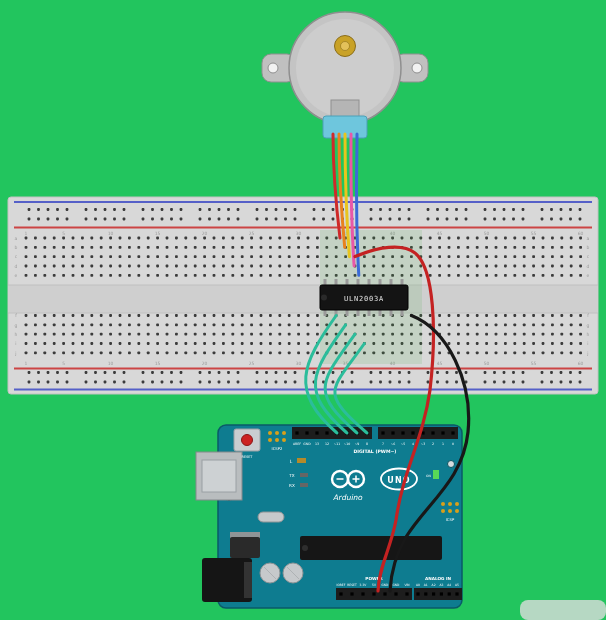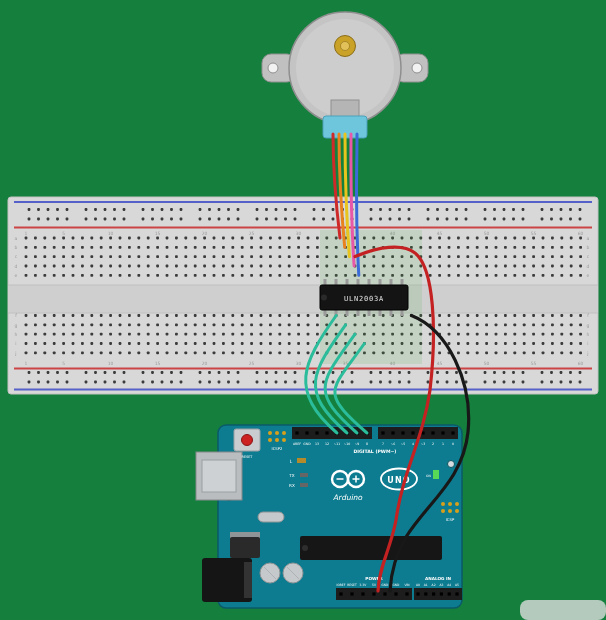--- a/index.html
+++ b/index.html
@@ -1,16 +1,16 @@
 <!DOCTYPE html>
 <html><head>
 <meta charset="utf-8">
 <style>
   html,body{margin:0;padding:0;background:#ffffff;}
-  .stage{position:relative;width:606px;height:620px;background:#15803d;overflow:hidden;}
+  .stage{position:relative;width:606px;height:620px;background:#22c55e;overflow:hidden;}
   svg{display:block;}
   svg text{font-family:"DejaVu Sans",sans-serif;}
   .mono{font-family:"DejaVu Sans Mono",monospace;}
   .ital{font-style:italic;}
   .bold{font-weight:bold;}
 </style>
 </head>
 <body>
 
 <div class="stage">

